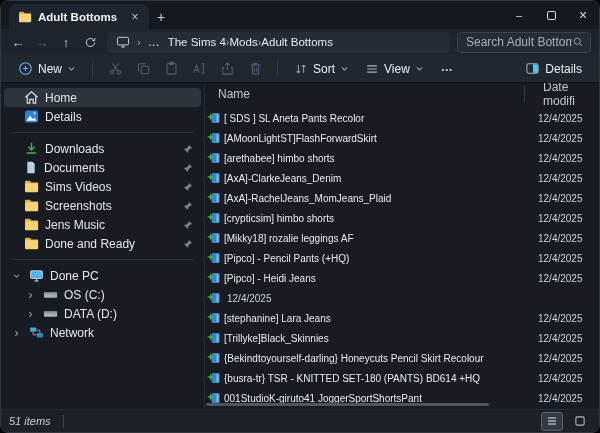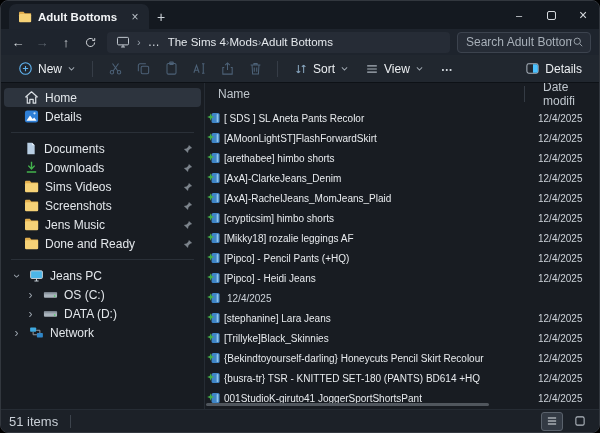--- a/index.html
+++ b/index.html
@@ -66,21 +66,21 @@
   .col-date { width:75px; border-left:1px solid #343b44; padding-left:18px; height:16px; display:flex; align-items:center; }
   .rows { flex:1; padding-top:3px; overflow:hidden; }
   .row { height:20px; display:flex; align-items:center; padding-left:2px; }
   .row .name { flex:1; margin-left:3px; white-space:nowrap; overflow:hidden; color:#e8ebee; font-size:10px; }
   .row .date { width:67px; padding-left:6px; color:#ccd2d9; font-size:10px; white-space:nowrap; }
   .hscroll { position:absolute; left:1px; bottom:3px; width:283px; height:3px; background:#50565d; border-radius:2px; }
 
   
   .statusbar { height:23px; background:#1c2128; border-top:1px solid #262c34;
                display:flex; align-items:center; padding:0 8px; flex:0 0 auto; }
-  .items-count { color:#c9cfd6; font-size:13px; }
+  .items-count { color:#c9cfd6; font-size:11px;font-style:italic; }
   .status-divider { width:1px; height:13px; background:#3c434c; margin-left:12px; }
   .view-toggles { margin-left:auto; display:flex; gap:6px; }
   .toggle-btn { width:22px; height:19px; display:flex; align-items:center; justify-content:center; border-radius:3px; }
   .toggle-btn.active { background:#333a44; border:1px solid #5a626c; }
   .icn { display:flex; }
   .icn svg { display:block; }
 </style>
 </head>
 <body>
 
@@ -270,48 +270,48 @@
               <rect x="1" y="1.5" width="14" height="13" rx="2.4" fill="#2f7fd6"></rect>
               <path d="M2.6 12.4 6.4 7l2.9 3.7 1.6-1.6 2.5 3.3z" fill="#fff"></path>
               <circle cx="11.2" cy="4.6" r="1.2" fill="#cfe6fa"></circle>
             </svg>
           </span>
           <span class="sb-label">Details</span>
         </div>
         <div class="sb-divider"></div>
         <div class="sb-item">
           <span class="icn">
+            <svg width="15" height="15" viewBox="0 0 16 16" fill="none" stroke="#43b34d" stroke-width="1.5">
+              <path d="M8 1.8v7.4M4.6 6 8 9.5 11.4 6"></path>
+              <path d="M3 12.8h10"></path>
+            </svg>
+          </span>
+          <span class="sb-label">Downloads</span>
+          <span class="pin">
+            <svg width="10" height="10" viewBox="0 0 12 12">
+              <path d="M7.1 1.1 10.9 4.9 8.6 5.6 6.5 7.7 6 10.9 1.1 6l3.2-.5 2.1-2.1Z" fill="#8d959e"></path>
+            </svg>
+          </span>
+        </div>
+        <div class="sb-item">
+          <span class="icn">
             <svg width="14" height="15" viewBox="0 0 16 16">
               <path d="M3.8 1.3h5.4l3 3v10.4H3.8Z" fill="#b9cfe4"></path>
               <path d="M9.2 1.3v3h3Z" fill="#e8f1f9"></path>
             </svg>
           </span>
           <span class="sb-label">Documents</span>
           <span class="pin">
             <svg width="10" height="10" viewBox="0 0 12 12">
               <path d="M7.1 1.1 10.9 4.9 8.6 5.6 6.5 7.7 6 10.9 1.1 6l3.2-.5 2.1-2.1Z" fill="#8d959e"></path>
             </svg>
           </span>
         </div>
         <div class="sb-item">
           <span class="icn">
-            <svg width="15" height="15" viewBox="0 0 16 16" fill="none" stroke="#43b34d" stroke-width="1.5">
-              <path d="M8 1.8v7.4M4.6 6 8 9.5 11.4 6"></path>
-              <path d="M3 12.8h10"></path>
-            </svg>
-          </span>
-          <span class="sb-label">Downloads</span>
-          <span class="pin">
-            <svg width="10" height="10" viewBox="0 0 12 12">
-              <path d="M7.1 1.1 10.9 4.9 8.6 5.6 6.5 7.7 6 10.9 1.1 6l3.2-.5 2.1-2.1Z" fill="#8d959e"></path>
-            </svg>
-          </span>
-        </div>
-        <div class="sb-item">
-          <span class="icn">
             <svg width="15" height="13" viewBox="0 0 16 14">
               <path d="M1 2.2C1 1.4 1.6.8 2.4.8h3.8l1.6 1.9h6.8c.4 0 .6.3.6.6v1H1z" fill="#e3af4e"></path>
               <rect x="1" y="3.6" width="14.2" height="9.6" rx="1.3" fill="#f6d277"></rect>
             </svg>
           </span>
           <span class="sb-label">Sims Videos</span>
           <span class="pin">
             <svg width="10" height="10" viewBox="0 0 12 12">
               <path d="M7.1 1.1 10.9 4.9 8.6 5.6 6.5 7.7 6 10.9 1.1 6l3.2-.5 2.1-2.1Z" fill="#8d959e"></path>
             </svg>
@@ -361,21 +361,21 @@
         </div>
         <div class="sb-divider"></div>
         <div class="sb-item tree0">
           <span class="tree-chev down">›</span>
           <span class="icn">
             <svg width="15" height="15" viewBox="0 0 16 16">
               <rect x="1.7" y="3" width="12.6" height="8.2" rx="1.2" fill="#4db6e8" stroke="#c9d2da" stroke-width="1"></rect>
               <path d="M5.8 13.8h4.4M8 11.4v2.4" stroke="#c9d2da" stroke-width="1.1"></path>
             </svg>
           </span>
-          <span class="sb-label">Jeans PC</span>
+          <span class="sb-label">Done PC</span>
         </div>
         <div class="sb-item tree1">
           <span class="tree-chev ">›</span>
           <span class="icn">
             <svg width="15" height="15" viewBox="0 0 16 16">
               <rect x="1" y="5.8" width="14" height="5.6" rx="1" fill="#aab4bd"></rect>
               <rect x="1" y="5.8" width="14" height="2" fill="#8d97a1"></rect>
               <circle cx="12.4" cy="9.6" r=".9" fill="#49d160"></circle>
             </svg>
           </span>

